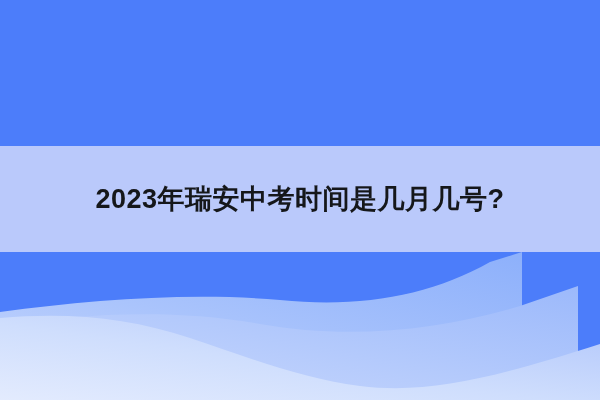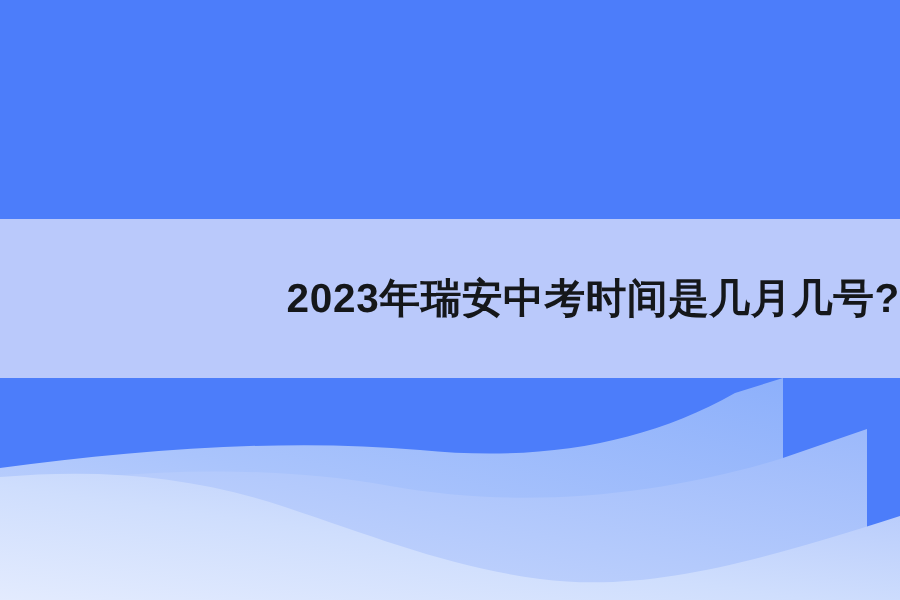--- a/index.html
+++ b/index.html
@@ -34,21 +34,21 @@
   
   .band-title {
     position: absolute;
     left: 0;
     top: 146px;
     width: 600px;
     height: 106px;
     background: #bac9fb;
     display: flex;
     align-items: center;
-    justify-content: flex-end;
+    justify-content: center;
   }
 
   .title-text {
     color: #15171a;
     font-size: 27px;
     font-weight: bold;
     letter-spacing: 0.5px;
     line-height: 1;
     white-space: nowrap;
     font-family: "Liberation Sans", "DejaVu Sans", sans-serif;

